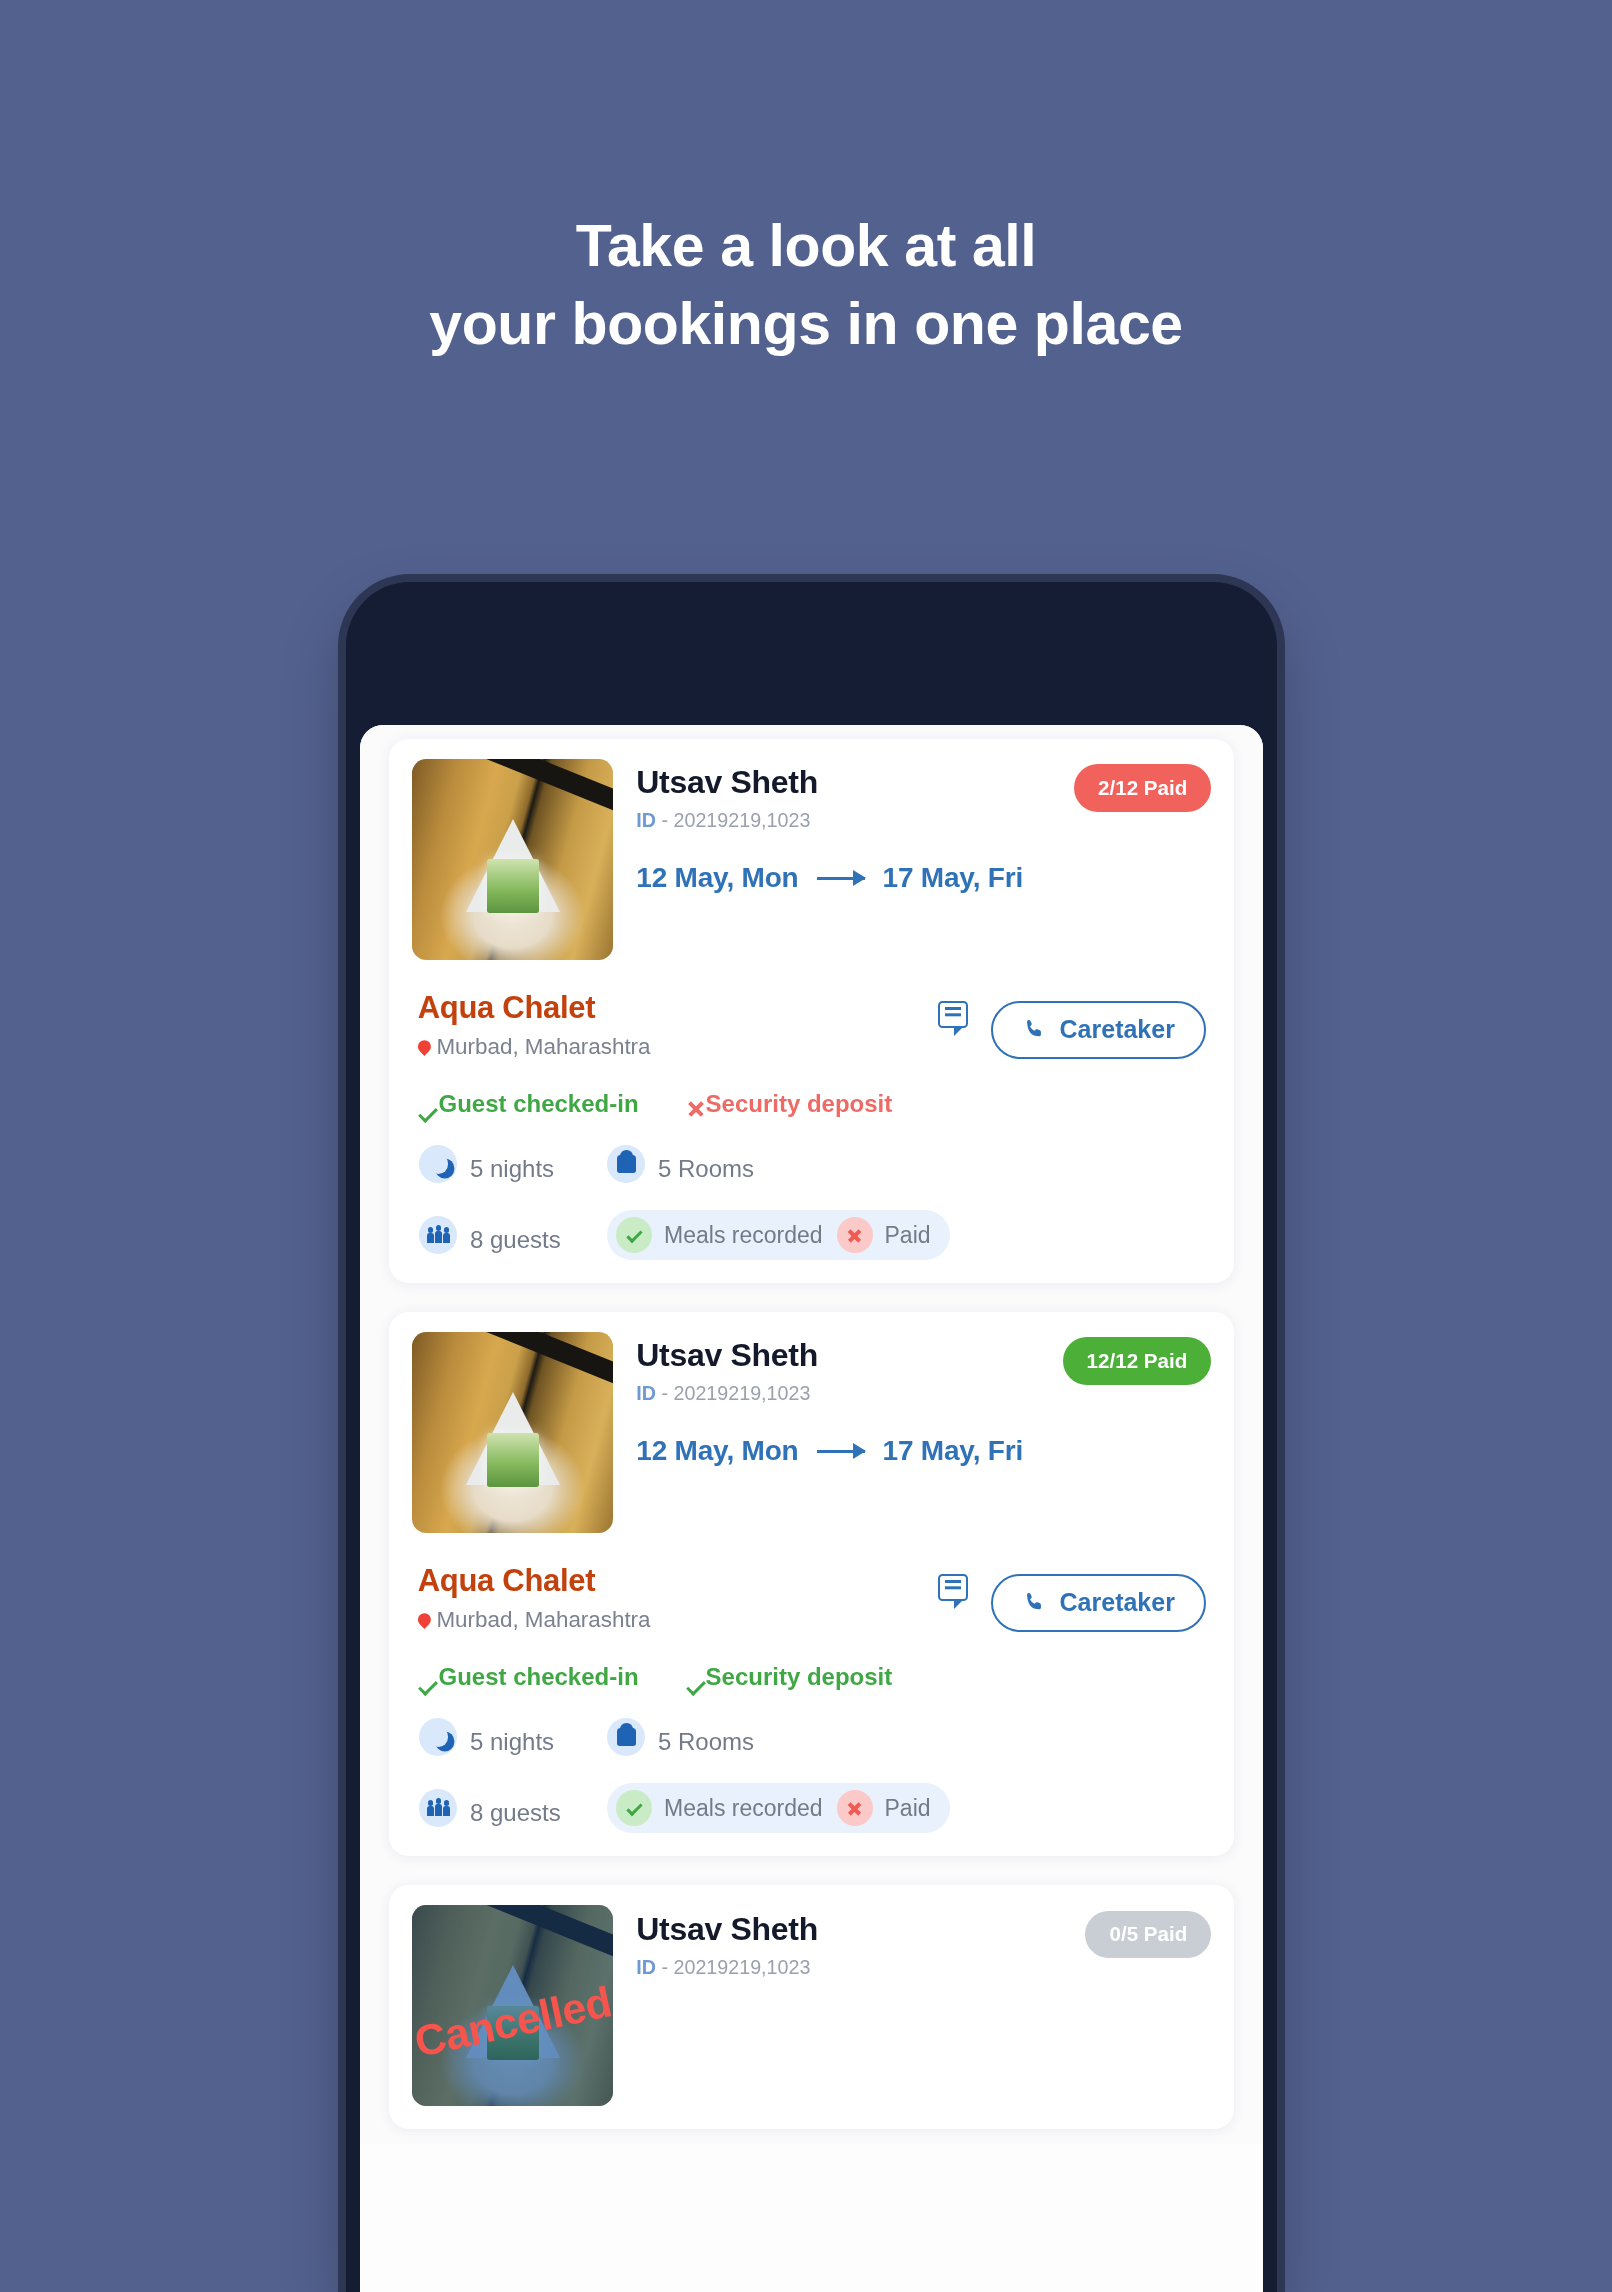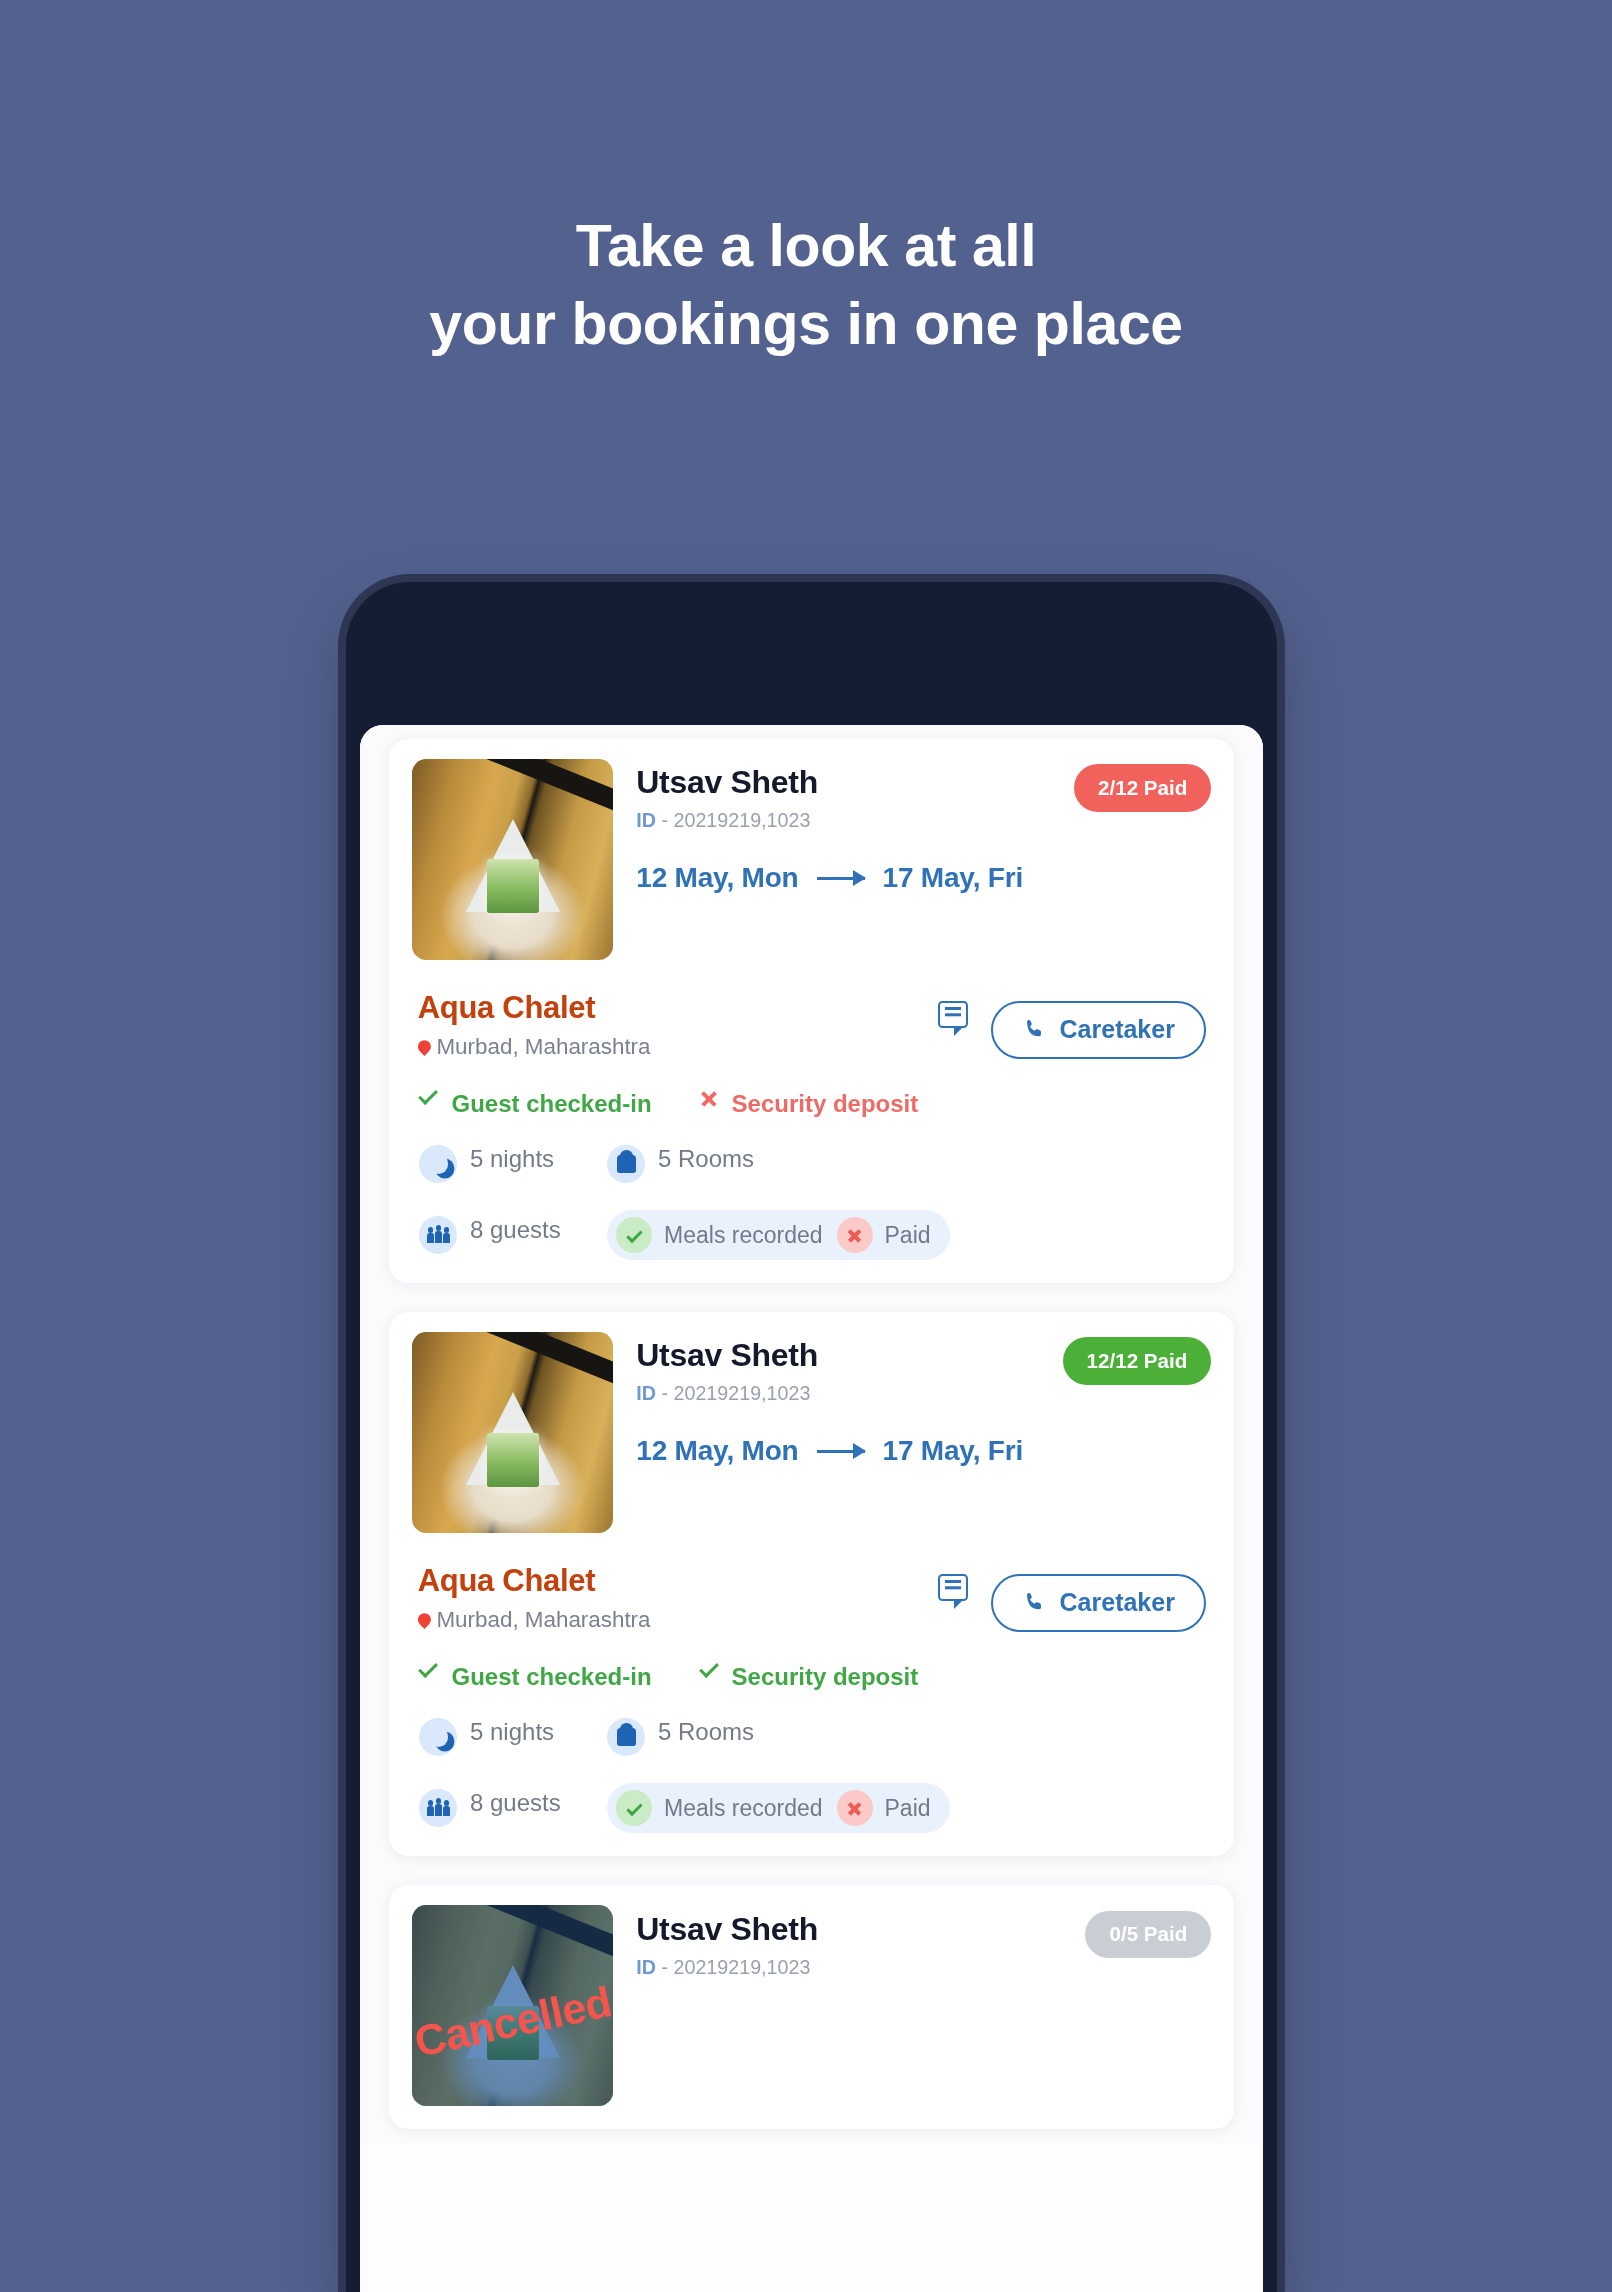--- a/index.html
+++ b/index.html
@@ -133,32 +133,32 @@
   .chat-ico:after{ content:""; position:absolute; right:3.6px; bottom:-9.9px;
      border-left:8px solid #2f72b8; border-bottom:8px solid transparent; }
   .caretaker-btn{
     display:flex; align-items:center; gap:12.5px;
     border:2.7px solid #2f72b8; border-radius:36px; padding:12.5px 29px;
     color:#2f72b8; font-size:25px; font-weight:600; background:#fff; white-space:nowrap;
   }
 
   
   .status-row{ display:flex; gap:48px; margin-top:30px; padding:0 7.2px; font-size:24px; font-weight:600; }
-  .st{ display:flex; align-items:flex-start; gap:14px; }
+  .st{ display:flex; align-items:flex-end; gap:1px; }
   .st.ok{ color:#3fa845; }
   .st.no{ color:#ef6a64; }
   .tick{ width:18px; height:9.9px; border-left:3.6px solid currentColor; border-bottom:3.6px solid currentColor;
          transform:rotate(-45deg); }
   .cross{ position:relative; width:18px; height:18px; }
   .cross:before,.cross:after{ content:""; position:absolute; left:0; top:7.2px; width:18px; height:3.6px; background:currentColor; }
   .cross:before{ transform:rotate(45deg);} .cross:after{ transform:rotate(-45deg);}
 
   
   .meta-row{ display:flex; align-items:center; gap:18px; margin-top:27px; padding:0 7.2px; }
-  .meta{ display:flex; align-items:flex-start; gap:12.5px; font-size:24px; color:#737a89; }
+  .meta{ display:flex; align-items:flex-end; gap:12.5px; font-size:24px; color:#737a89; }
   .meta.w1{ min-width:170px; }
   .ico-circle{ width:38px; height:38px; border-radius:50%; background:#d9e8fa;
                display:flex; align-items:center; justify-content:center; flex:0 0 auto; }
   .moon{ width:19.7px; height:19.7px; border-radius:50%; box-shadow:6.3px 4.5px 0 0 #1f63b5; background:transparent; }
   .bed{ width:19.7px; height:18px; background:#1f63b5; border-radius:3.6px 3.6px 2.7px 2.7px; position:relative; }
   .bed:before{ content:""; position:absolute; left:3.6px; top:-5.4px; width:12.5px; height:7.2px;
                background:#1f63b5; border-radius:6.3px 6.3px 0 0; }
   .ppl{ position:relative; width:23px; height:16px; }
   .ppl i{ position:absolute; bottom:0; width:7.2px; height:9.9px; background:#1f63b5; border-radius:2.7px 2.7px 0 0; }
   .ppl i:nth-child(1){ left:0; } .ppl i:nth-child(2){ left:8px; height:12.5px; } .ppl i:nth-child(3){ left:16px; }

